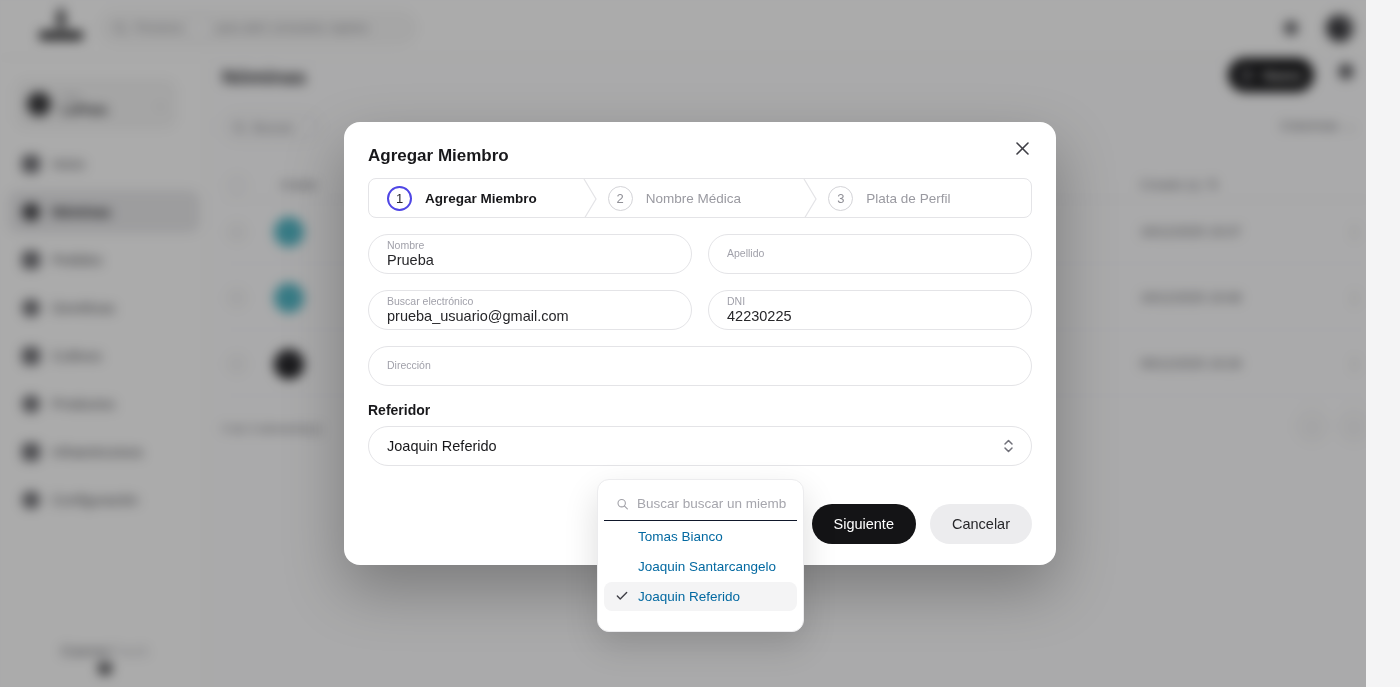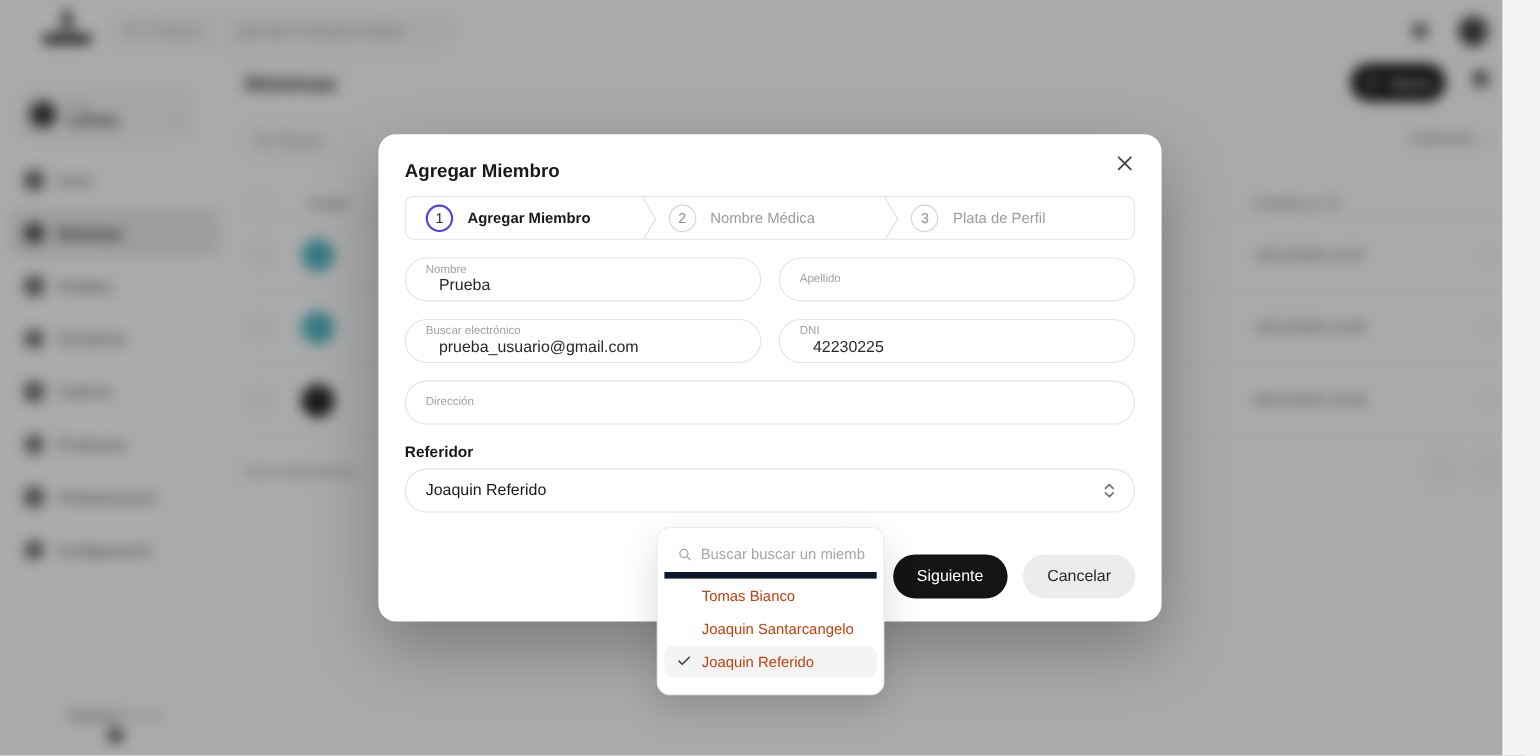--- a/index.html
+++ b/index.html
@@ -80,37 +80,37 @@
   .step-label.active { color:#18181b; font-weight:600; }
   .step-label.idle { color:#9a9aa1; }
   .step-sep { position:absolute; right:-7px; top:0; height:40px; z-index:2; }
 
   .fields { position:absolute; left:24px; top:112px; width:664px; }
   .frow { display:flex; gap:16px; margin-bottom:16px; }
   .pill-field { position:relative; height:40px; border:1px solid #e4e4e7; border-radius:20px; background:#fff; display:flex; flex-direction:column; justify-content:center; padding:0 18px; }
   .pill-field.half { flex:1; }
   .pill-field.full { width:100%; }
   .pf-label { font-size:10.5px; color:#a1a1aa; line-height:1.1; }
-  .pf-input { border:none; outline:none; background:transparent; font-family:"Liberation Sans", sans-serif; font-size:14.5px; color:#27272a; padding:0; margin-top:1px; width:100%;margin-left:12px; }
+  .pf-input { border:none; outline:none; background:transparent; font-family:"Liberation Sans", sans-serif; font-size:14.5px; color:#27272a; padding:0; margin-top:1px; width:100%; }
 
   .ref-label { position:absolute; left:24px; top:280px; font-size:14px; font-weight:600; color:#18181b; }
   .ref-select { position:absolute; left:24px; top:304px; width:664px; height:40px; border:1px solid #e4e4e7; border-radius:20px; display:flex; align-items:center; justify-content:space-between; padding:0 16px 0 18px; cursor:pointer; }
   .ref-value { font-size:14.5px; color:#18181b; }
 
   .modal-actions { position:absolute; right:24px; top:382px; display:flex; gap:14px; }
   .btn { height:40px; border:none; border-radius:20px; font-family:"Liberation Sans", sans-serif; font-size:14.5px; cursor:pointer; padding:0 22px; }
   .btn.ghost { background:#ececee; color:#27272a; }
   .btn.primary { background:#141416; color:#ffffff; }
 
   
   .popup { position:absolute; left:597px; top:479px; width:207px; height:153px; background:#ffffff; border:1px solid #ececee; border-radius:12px; box-shadow:0 14px 34px rgba(0,0,0,0.14); z-index:20; padding:6px; }
-  .popup-search { display:flex; align-items:center; gap:8px; padding:10px 10px 9px 12px; border-bottom:6px solid #0f172a; }
+  .popup-search { display:flex; align-items:center; gap:8px; padding:10px 10px 9px 12px; border-bottom:1px solid #0f172a; }
   .popup-search input { border:none; outline:none; background:transparent; font-family:"Liberation Sans", sans-serif; font-size:13.5px; color:#27272a; width:150px; }
   .popup-search input::placeholder { color:#a6a6ad; }
-  .opt { height:29px; display:flex; align-items:center; padding-left:34px; font-size:13.5px; color:#c2410c; border-radius:8px; cursor:pointer; margin-top:1px; }
+  .opt { height:29px; display:flex; align-items:center; padding-left:34px; font-size:13.5px; color:#0369a1; border-radius:8px; cursor:pointer; margin-top:1px; }
   .opt.selected { background:#f4f4f5; position:relative; }
   .opt .check { position:absolute; left:11px; top:7px; }
 
   svg { display:block; }
 </style>
 </head>
 <body>
 
 <div class="stage">
 

